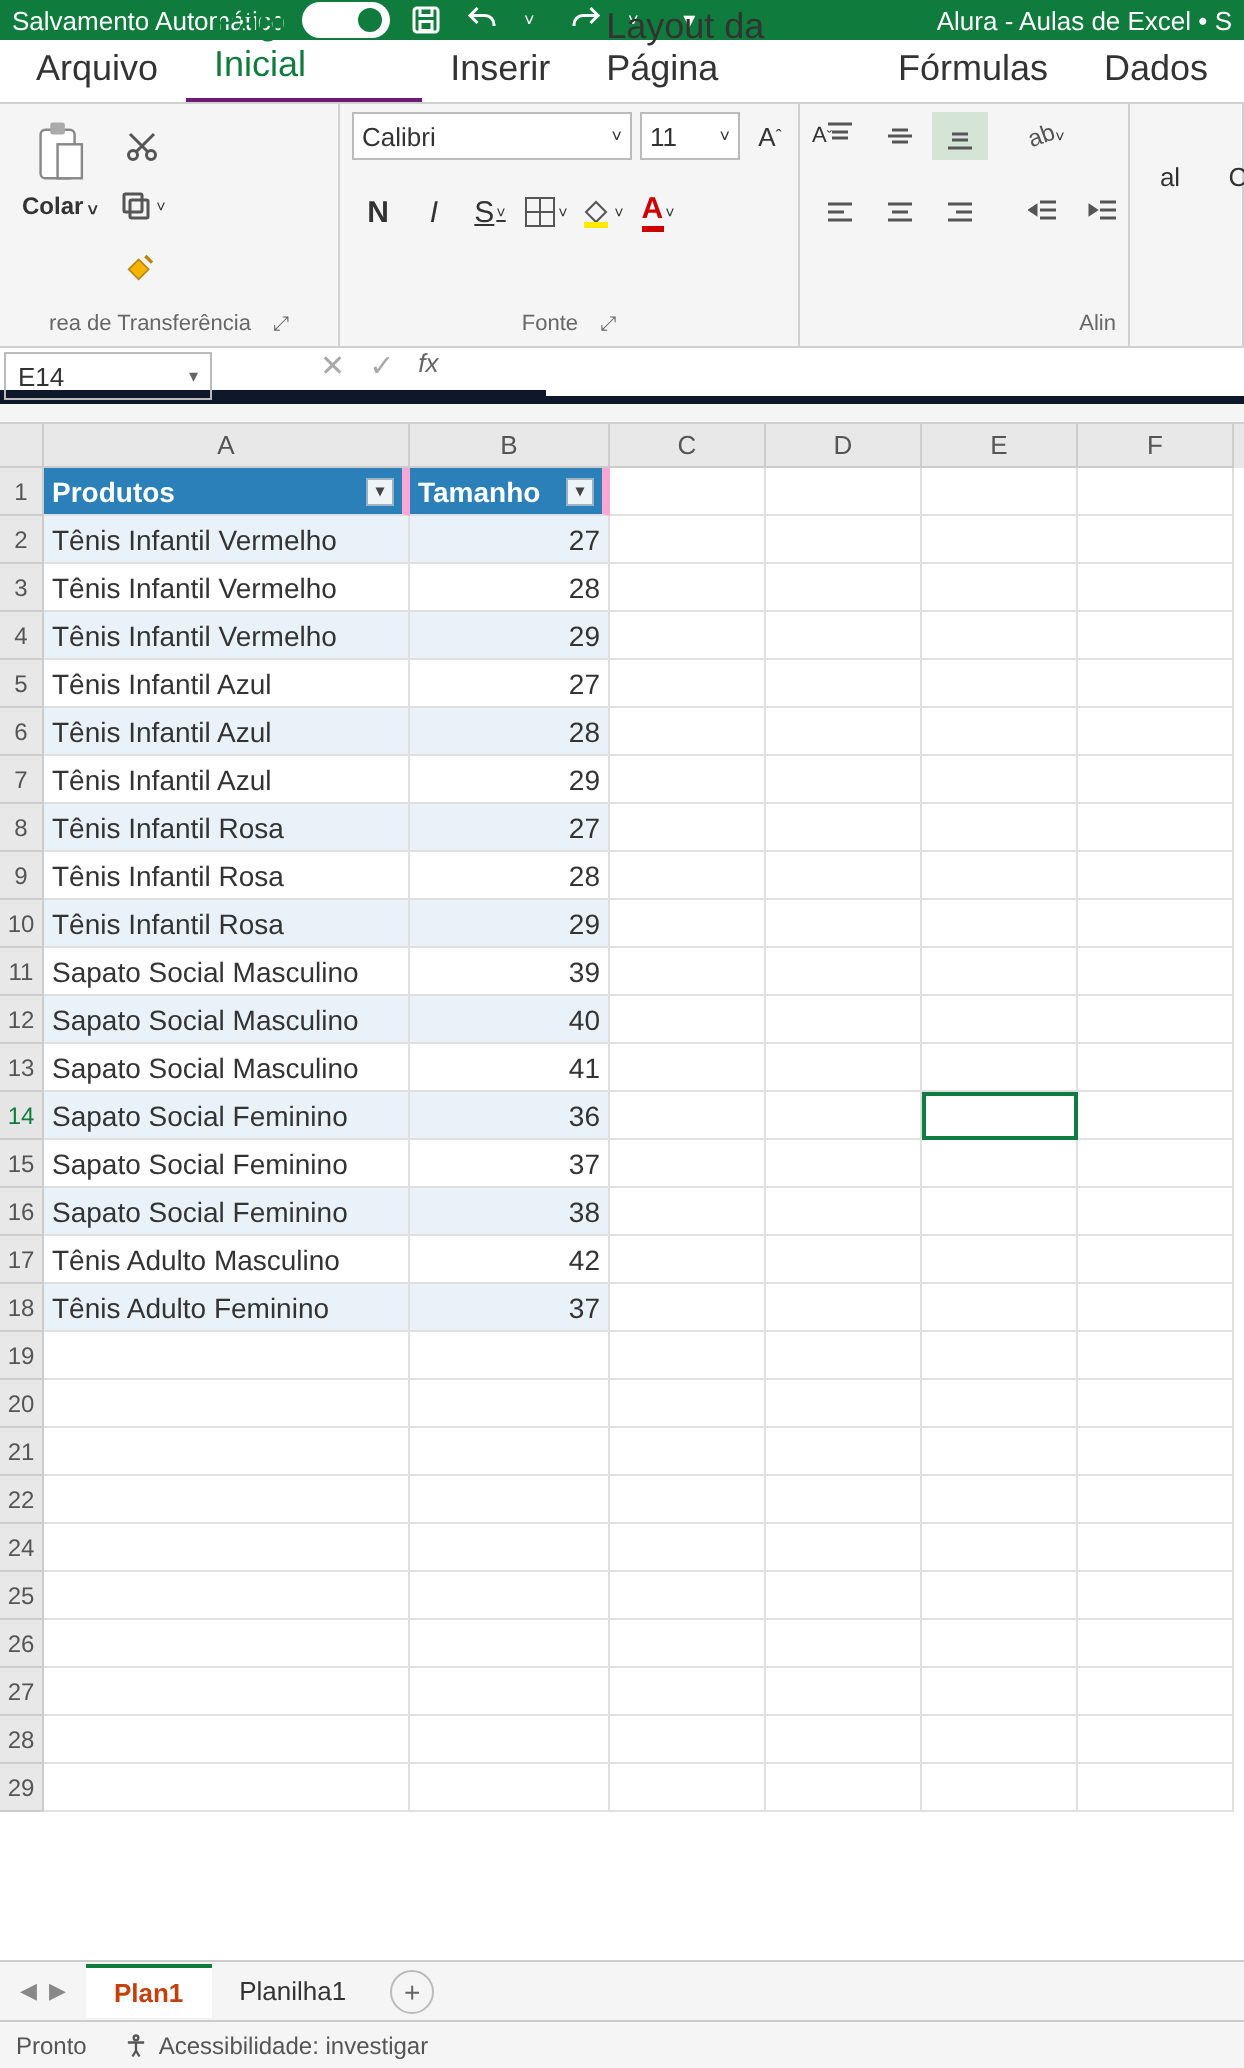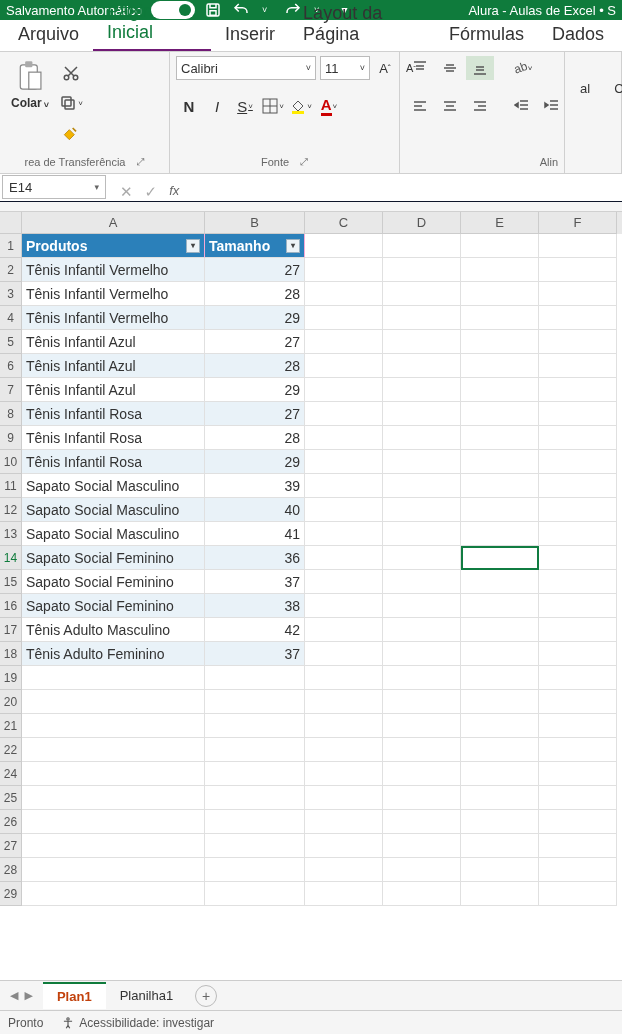--- a/index.html
+++ b/index.html
@@ -42,21 +42,21 @@
 .fbtn .dd { font-size:8px; margin-left:1px; }
 
 .align-group { width:165px; }
 .align-row { display:flex; gap:2px; }
 .align-row2 { display:flex; gap:2px; margin-top:10px; }
 .abtn { width:28px; height:24px; display:flex; align-items:center; justify-content:center; }
 
 .num-group { flex:1; min-width:30px; }
 
 
-.namebox-row { height:28px; display:flex; align-items:flex-end; border-bottom:1px solid #0f172a; }
+.namebox-row { height:28px; display:flex; align-items:flex-start; border-bottom:7px solid #0f172a;gap:40px; }
 .namebox { width:104px; height:24px; border:1px solid #bbb; margin:2px 0 2px 2px; display:flex; align-items:center; padding:0 6px; font-size:13px; justify-content:space-between; }
 .nb-drop { font-size:9px; color:#666; }
 .fx-btns { display:flex; gap:12px; padding:0 14px; color:#aaa; font-size:15px; }
 .fx-label { font-style:italic; font-size:13px; color:#666; }
 .formula-input { flex:1; height:24px; border:none; padding:0 6px; font-size:13px; }
 
 .thin-bar { height:10px; border-bottom:1px solid #d0d0d0; background:#f5f5f5; }
 
 
 .grid-wrap { display:flex; flex-direction:column; }
@@ -64,21 +64,21 @@
 .corner { width:22px; border-right:1px solid #ccc; border-bottom:1px solid #ccc; background:#e8e8e8; }
 .colh { border-right:1px solid #ccc; border-bottom:1px solid #ccc; display:flex; align-items:center; justify-content:center; font-size:13px; color:#555; background:#e8e8e8; }
 .colA { width:183px; } .colB { width:100px; } .colC { width:78px; } .colD { width:78px; } .colE { width:78px; } .colF { width:78px; }
 
 .grid-body { }
 .grow { display:flex; height:24px; }
 .rowh { width:22px; border-right:1px solid #ccc; border-bottom:1px solid #ccc; display:flex; align-items:center; justify-content:center; font-size:12px; color:#555; background:#e8e8e8; }
 .rowh.sel { background:#e5e5e5; color:#0f7b3c; }
 .cell { border-right:1px solid #e0e0e0; border-bottom:1px solid #e0e0e0; padding:0 4px; display:flex; align-items:center; font-size:14px; overflow:hidden; white-space:nowrap; }
 .cell.r { justify-content:flex-end; }
-.thcell { background:#2b80ba; color:#fff; font-weight:600; display:flex; align-items:center; justify-content:space-between; padding:0 4px; border-right:1px solid #f9a8d4; border-bottom:1px solid #e0e0e0; font-size:14px; }
+.thcell { background:#2b80ba; color:#fff; font-weight:600; display:flex; align-items:center; justify-content:space-between; padding:0 4px; border-right:4px solid #f9a8d4; border-bottom:1px solid #e0e0e0; font-size:14px; }
 .filter-b { width:14px; height:14px; background:#eef4f8; border:1px solid #9bb2c2; display:flex; align-items:center; justify-content:center; font-size:8px; color:#444; }
 .alt { background:#e9f2f8; }
 .normalc { background:#fff; }
 .selected-cell { border:2px solid #107c41 !important; }
 
 
 .sheet-bar { position:absolute; bottom:24px; left:0; right:0; height:30px; display:flex; align-items:center; border-top:1px solid #ccc; background:#f5f5f5; }
 .sheet-nav { display:flex; gap:6px; padding:0 10px; color:#888; font-size:11px; }
 .sheet-tab { padding:5px 14px; font-size:13px; }
 .sheet-tab.active { background:#fff; border-top:2px solid #0f7b3c; color:#c2410c; font-weight:600; }

